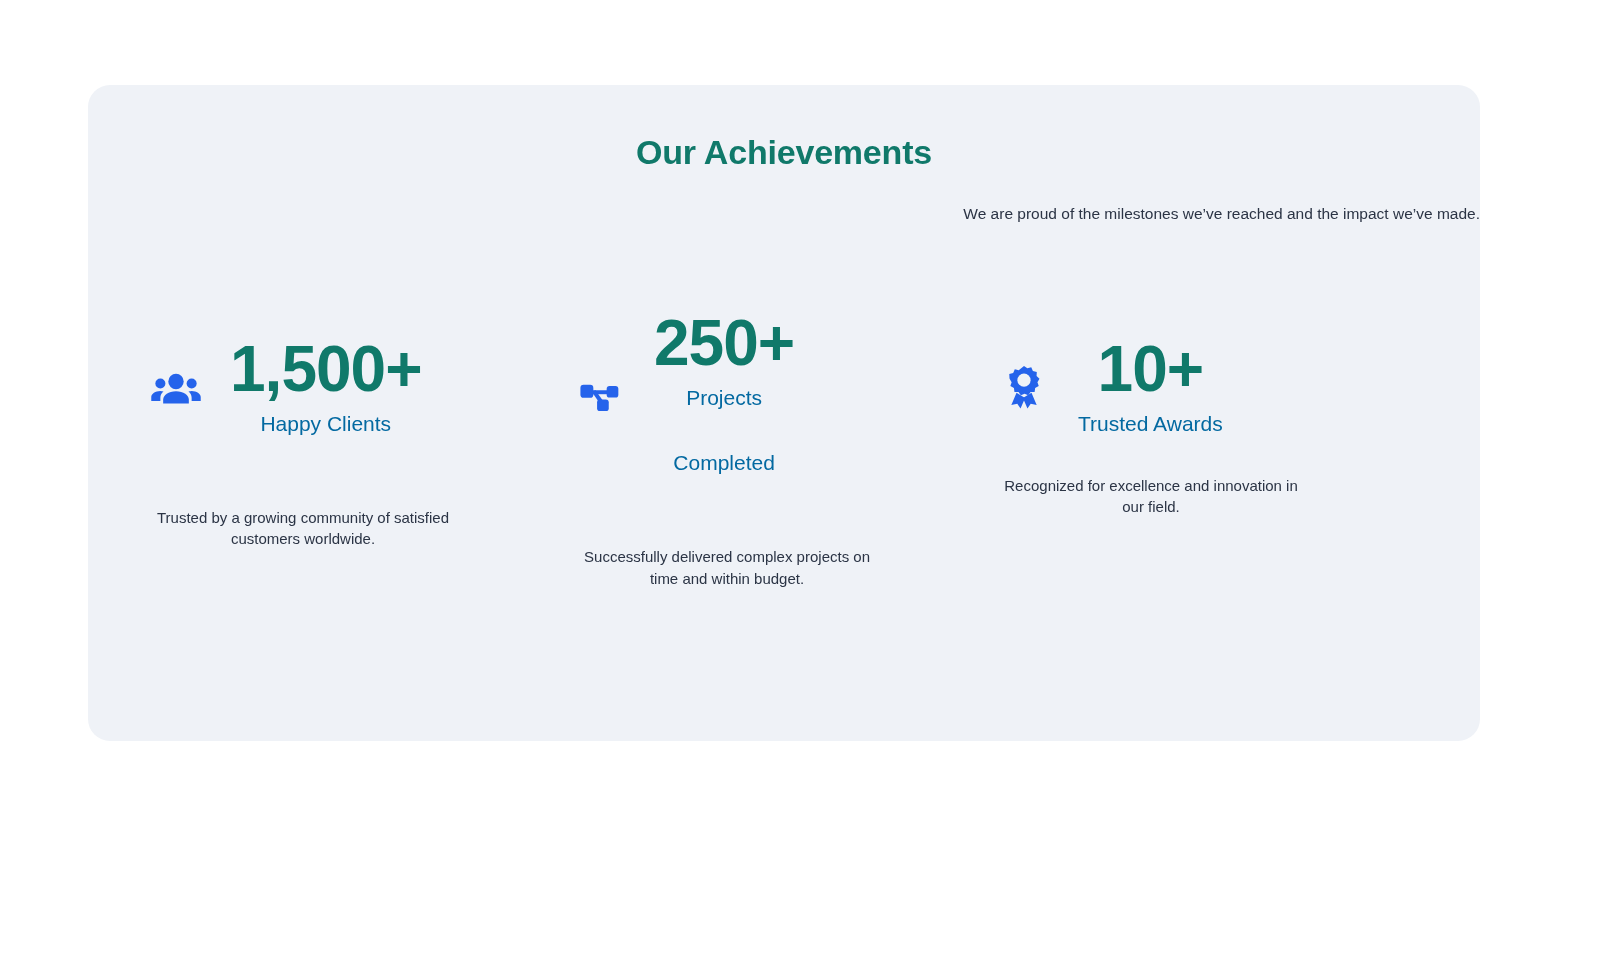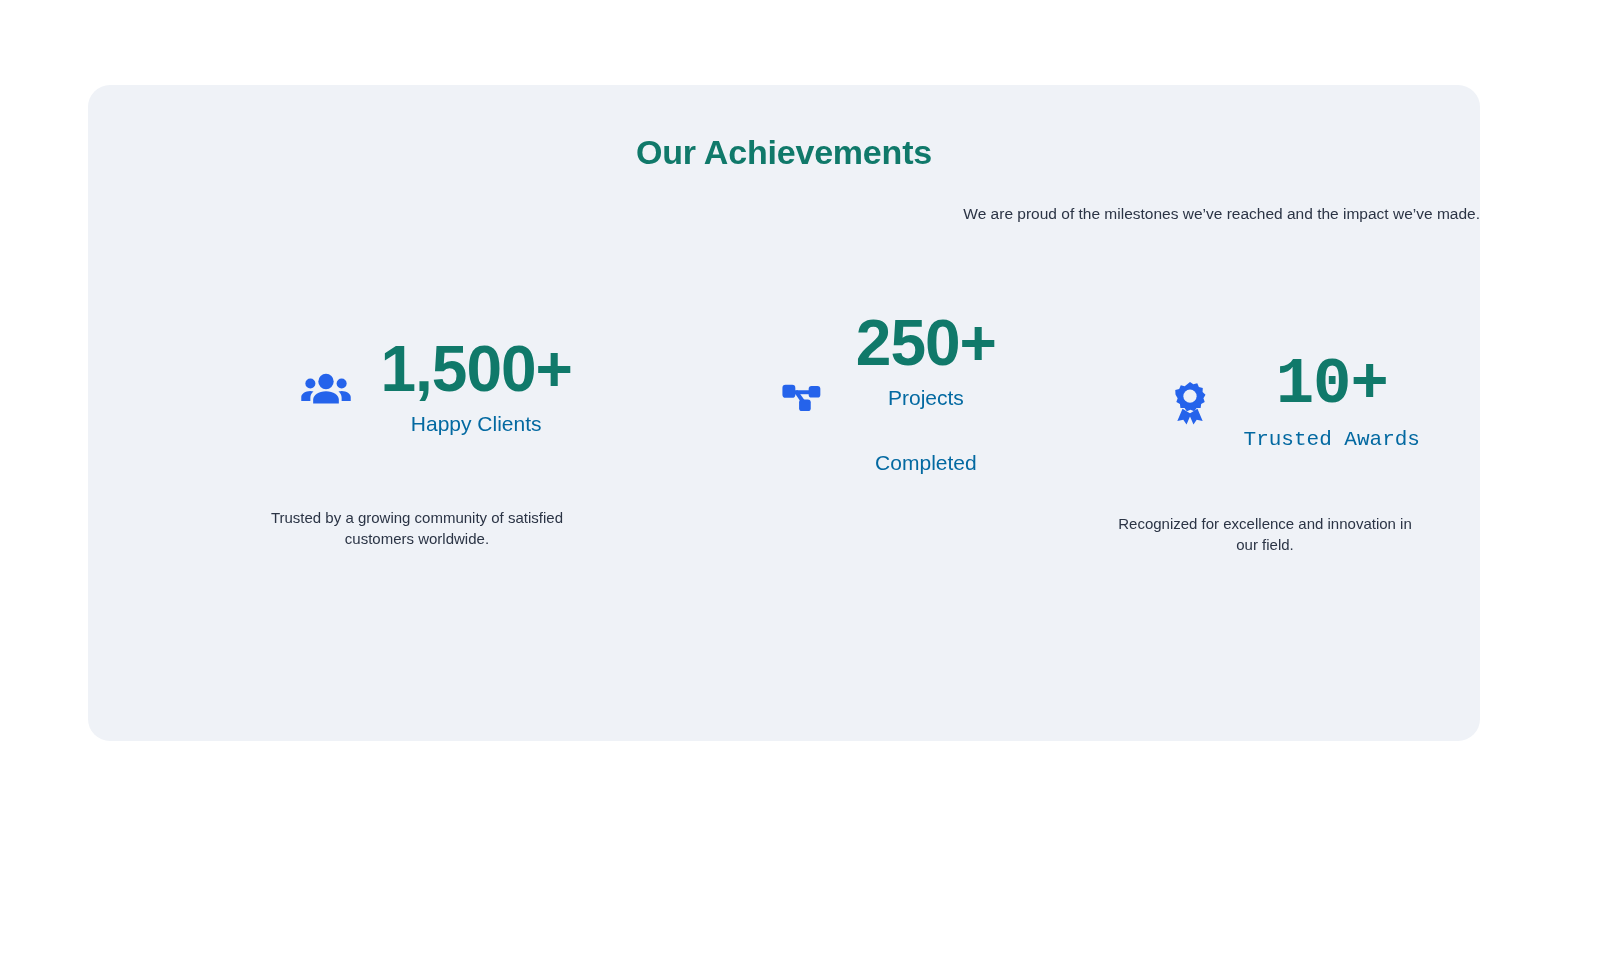--- a/index.html
+++ b/index.html
@@ -59,21 +59,21 @@
     justify-content: space-between;
     box-sizing: border-box;
     padding: 0 60px;
   }
 
   .stat-card {
     width: 33.33%;
     box-sizing: border-box;
     display: flex;
     flex-direction: column;
-    align-items: flex-end;
+    align-items: flex-start;
   }
 
   .stat-main {
     display: flex;
     flex-direction: row;
     align-items: center;
     justify-content: center;
     gap: 26px;
   }
 
@@ -119,23 +119,23 @@
   }
 
   
   .card-clients .stat-main { margin-top: 0px; }
   .card-clients .stat-desc { margin-top: 66px; }
 
   .card-projects .stat-main { margin-top: -26px; }
   .card-projects .stat-label { max-width: 110px; }
   .card-projects .stat-desc { margin-top: 66px; }
 
-  .card-awards .stat-main { margin-top: 16px; font-family: Liberation Mono, monospace; }
+  .card-awards .stat-main { margin-top: 0px; }
   .card-awards .stat-label { max-width: 200px; }
-  .card-awards .stat-desc { margin-top: 56px; }
+  .card-awards .stat-desc { margin-top: 34px; }
 </style>
 </head>
 <body>
 
 <div id="achievements-section">
 
   <div class="section-title">Our Achievements</div>
 
   <div class="section-subtitle">We are proud of the milestones we’ve reached and the impact we’ve made.</div>
 
@@ -176,20 +176,21 @@
             </g>
           </svg>
         </div>
         <div class="stat-textgroup">
           <div class="stat-value">250+</div>
           <div class="stat-label" style="white-space: pre-line;">Projects
 
 Completed</div>
         </div>
       </div>
+      <div class="stat-desc">Successfully delivered complex projects on time and within budget.</div>
     </div>
 
     <div class="stat-card card-awards">
       <div class="stat-main">
         <div class="stat-icon">
           <svg width="52" height="52" viewBox="0 0 24 24" aria-hidden="true">
             <g fill="#2563eb">
               <path d="M12 1.9l1.55 1.0 1.8-.45.75 1.7 1.8.5-.1 1.85 1.35 1.25-.95 1.6.6 1.75-1.65.85-.25 1.85-1.85.1-1.1 1.5-1.7-.75-1.7.75-1.1-1.5-1.85-.1-.25-1.85-1.65-.85.6-1.75-.95-1.6L5.3 7.4l-.1-1.85 1.8-.5.75-1.7 1.8.45z"></path>
               <circle cx="12" cy="8.4" r="3.05" fill="#eff2f7"></circle>
               <path d="M8.55 14.2l-2.4 5.6 2.75-.5 1.5 2.2 2.1-4.9z"></path>

